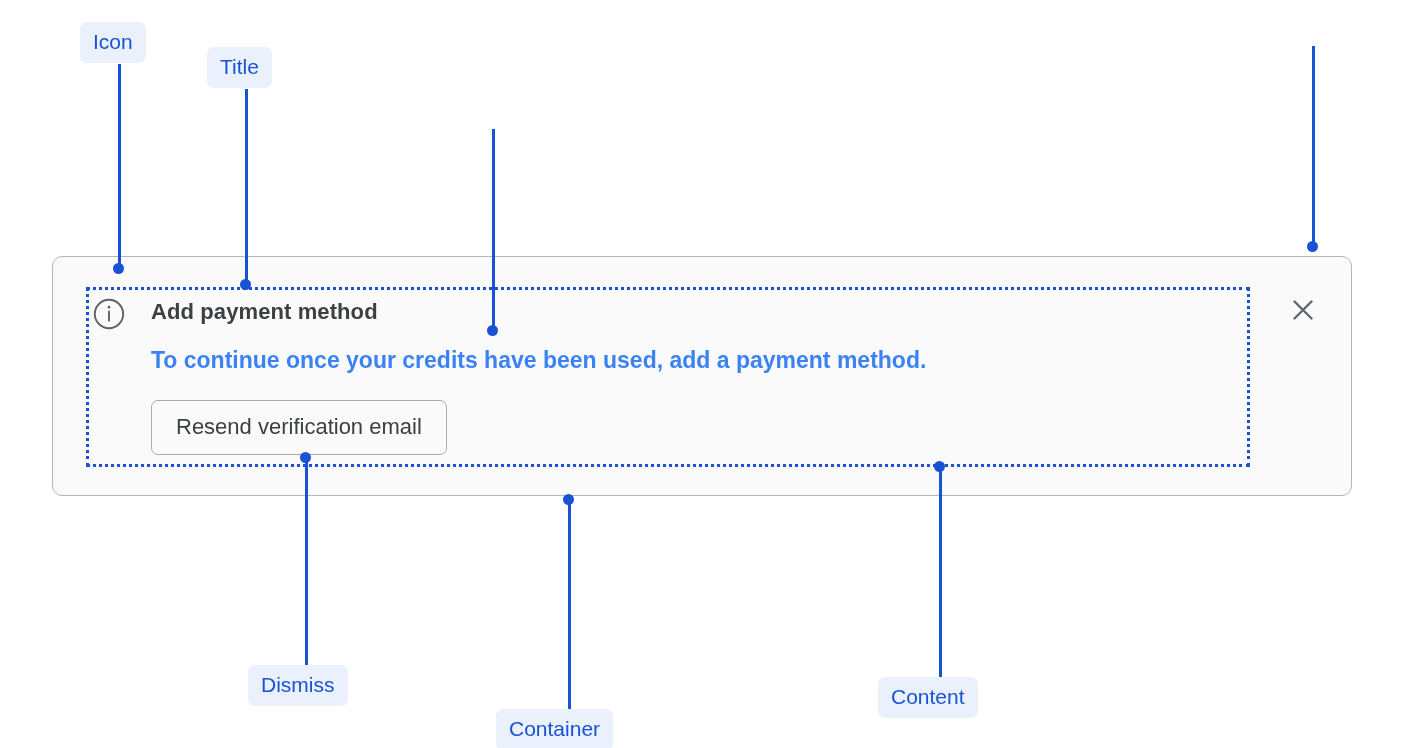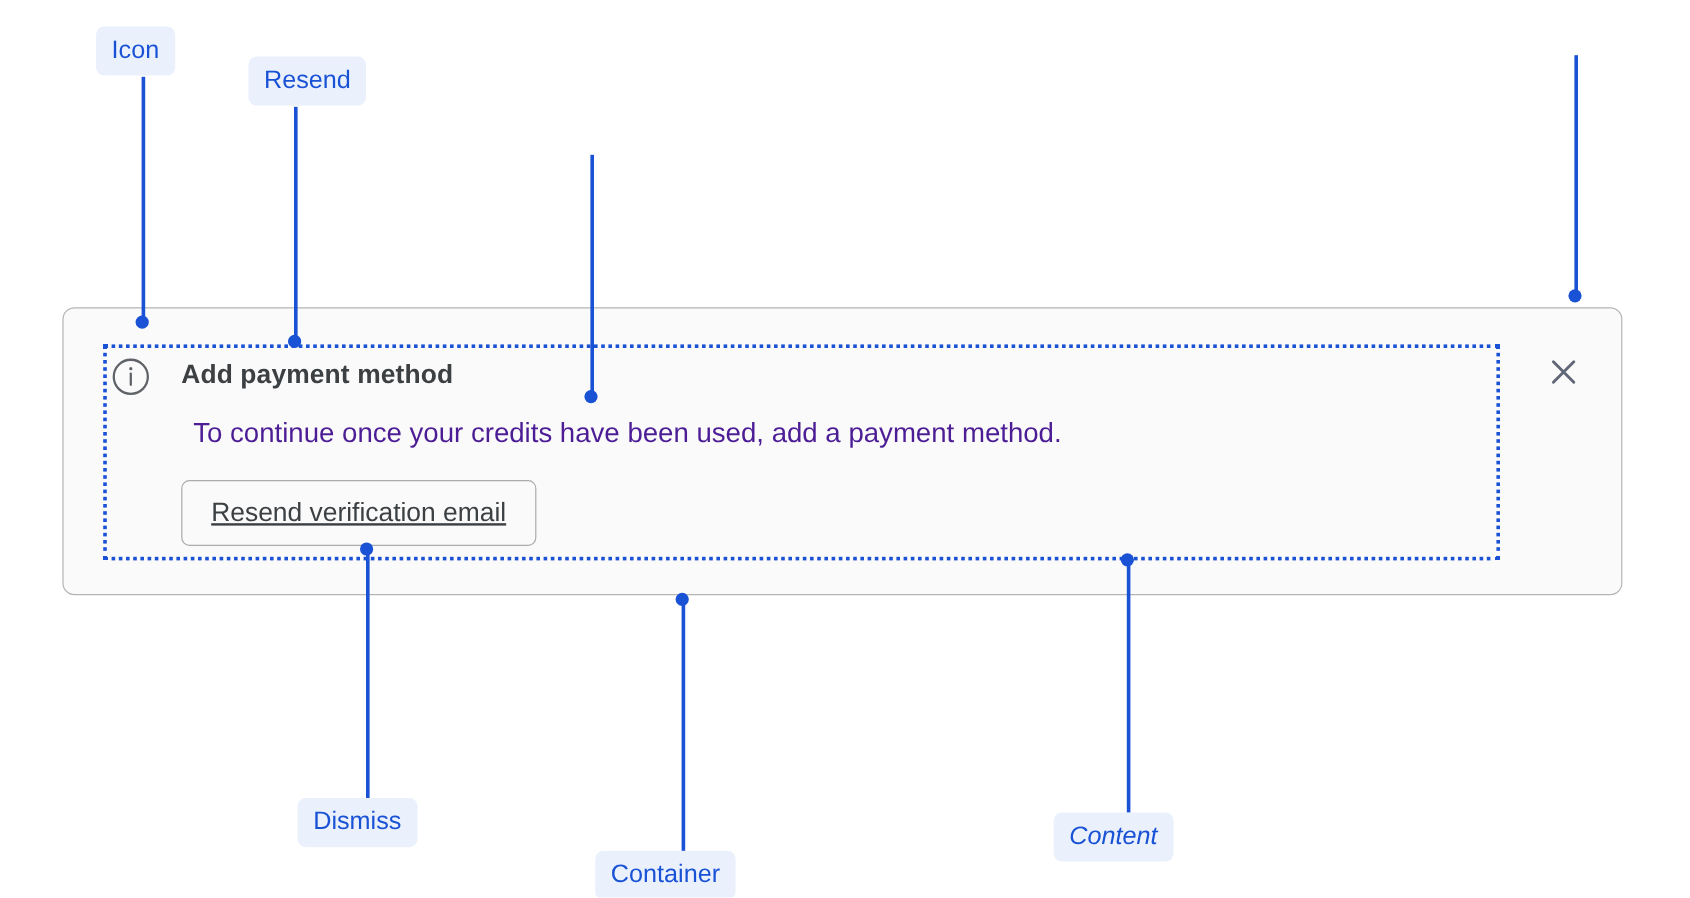--- a/index.html
+++ b/index.html
@@ -97,42 +97,41 @@
     font-size: 22px;
     font-weight: bold;
     color: #3c4043;
     line-height: 32px;
     margin: 6px 0 0 0;
     letter-spacing: 0.1px;
   }
 
   .alert-description {
     font-size: 23px;
-    font-weight: 400;
-    color: #4c1d95;
+    font-weight: 700;
+    color: #3b82f6;
     line-height: 32px;
-    margin: 16px 0 0 10px;
+    margin: 16px 0 0 0;
   }
 
   .alert-actions {
     margin-top: 24px;
   }
 
   .action-button {
     display: inline-block;
     background: #fafafa;
     border: 1.5px solid #ababab;
     border-radius: 7px;
     color: #3c4043;
     font-size: 22px;
     font-family: "Liberation Sans", sans-serif;
     line-height: 1;
     padding: 15px 24px 16px 24px;
     cursor: pointer;
-    text-decoration: underline;
   }
 
   .dismiss-button {
     position: absolute;
     right: 31px;
     top: 36px;
     width: 34px;
     height: 34px;
     background: transparent;
     border: none;
@@ -180,35 +179,35 @@
   </button>
 
 </div>
 
 <div id="annotations">
 
   <div class="anno-label" style="left:66px; top:22px;">Icon</div>
   <div class="anno-line" style="left:104px; top:64px; height:203px;"></div>
   <div class="anno-dot" style="left:99px; top:263px;"></div>
 
-  <div class="anno-label" style="left:193px; top:47px;">Resend</div>
+  <div class="anno-label" style="left:193px; top:47px;">Title</div>
   <div class="anno-line" style="left:231px; top:89px; height:194px;"></div>
   <div class="anno-dot" style="left:226px; top:279px;"></div>
 
   <div class="anno-line" style="left:478px; top:129px; height:202px;"></div>
   <div class="anno-dot" style="left:473px; top:325px;"></div>
 
   <div class="anno-line" style="left:1298px; top:46px; height:205px;"></div>
   <div class="anno-dot" style="left:1293px; top:241px;"></div>
 
   <div class="anno-label" style="left:234px; top:665px;">Dismiss</div>
   <div class="anno-line" style="left:291px; top:458px; height:207px;"></div>
   <div class="anno-dot" style="left:286px; top:452px;"></div>
 
   <div class="anno-label" style="left:482px; top:709px;">Container</div>
   <div class="anno-line" style="left:554px; top:500px; height:209px;"></div>
   <div class="anno-dot" style="left:549px; top:494px;"></div>
 
-  <div class="anno-label" style="left:864px; top:677px;font-style:italic;">Content</div>
+  <div class="anno-label" style="left:864px; top:677px;">Content</div>
   <div class="anno-line" style="left:925px; top:468px; height:209px;"></div>
   <div class="anno-dot" style="left:920px; top:461px;"></div>
 
 </div>
 
 </body></html>

